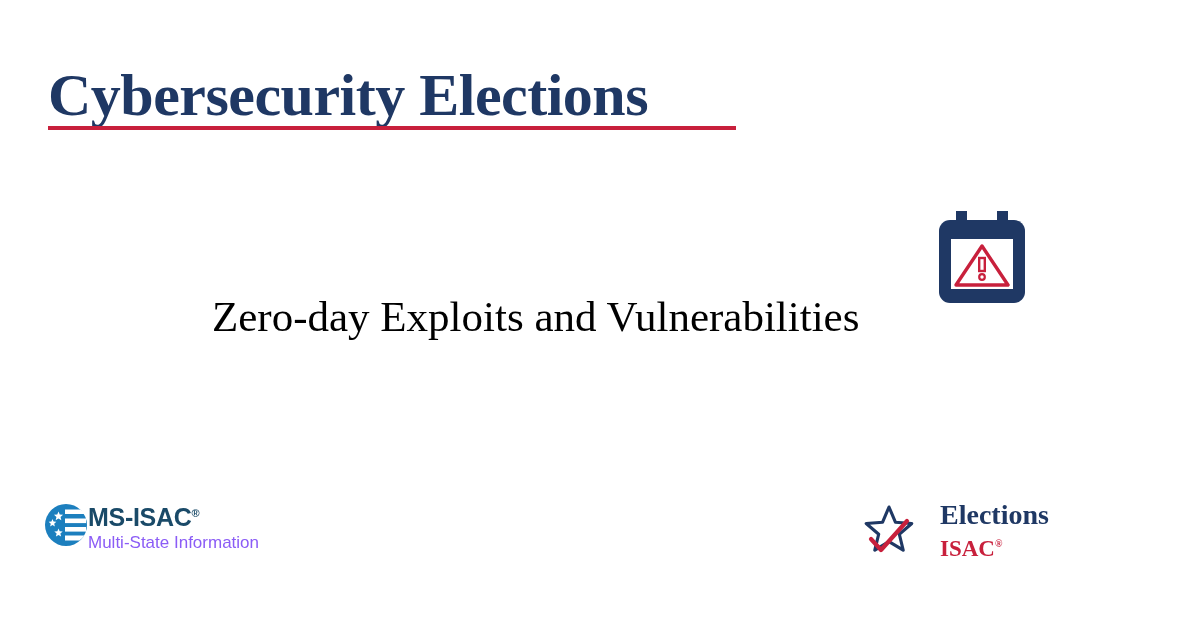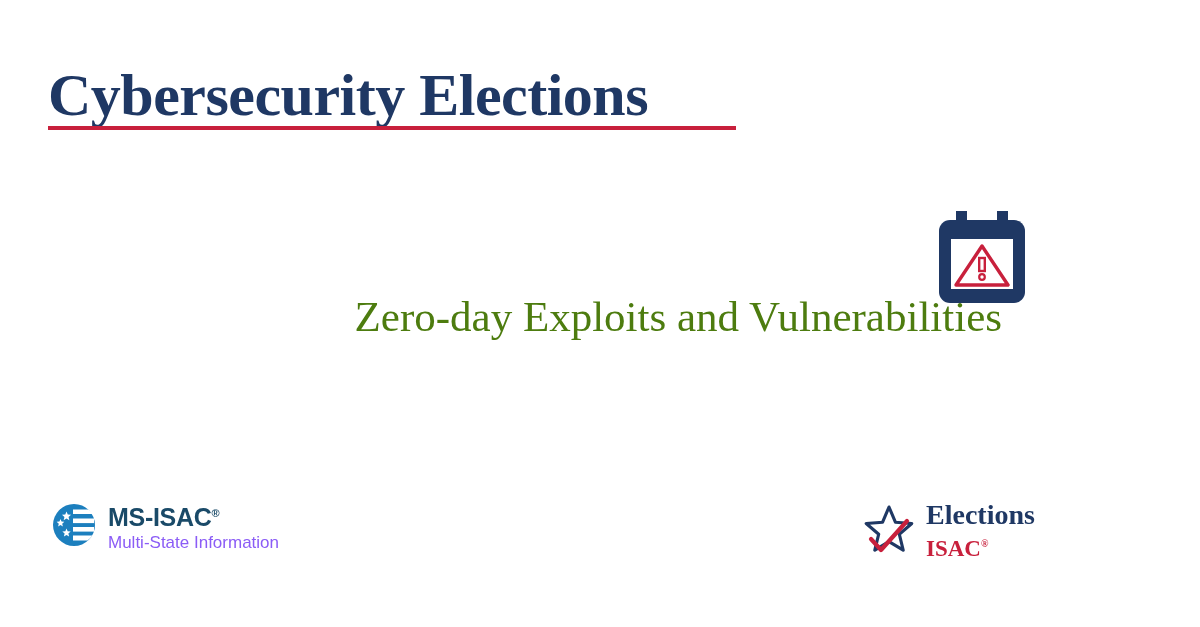--- a/index.html
+++ b/index.html
@@ -52,48 +52,46 @@
     position: absolute;
     left: 212px;
     top: 292px;
     width: 790px;
   }
   .slide-subtitle {
     font-family: "Liberation Serif", serif;
     font-weight: normal;
     font-size: 43px;
     line-height: 50px;
-    color: #4d7c0f;
+    color: #000000;
     white-space: nowrap;
     margin: 0;
-    text-align: right;
   }
 
   
   .alert-icon {
     position: absolute;
     left: 937px;
     top: 211px;
     width: 92px;
     height: 92px;
   }
   .alert-icon svg {
     display: block;
     width: 100%;
     height: 100%;
   }
 
   
   .msisac-logo {
     position: absolute;
-    left: 52px;
+    left: 44px;
     top: 500px;
     display: flex;
     align-items: flex-start;
-    gap: 12px;
   }
   .msisac-mark {
     width: 44px;
     height: 44px;
     flex: 0 0 44px;
     margin-top: 3px;
   }
   .msisac-mark svg { display: block; width: 100%; height: 100%; }
   .msisac-text {
     font-family: "Liberation Sans", sans-serif;
@@ -124,21 +122,21 @@
     vertical-align: super;
   }
 
   
   .eiisac-logo {
     position: absolute;
     left: 862px;
     top: 500px;
     display: flex;
     align-items: flex-start;
-    gap: 10px;
+    gap: 24px;
   }
   .eiisac-mark {
     width: 54px;
     height: 52px;
     flex: 0 0 54px;
     margin-top: 4px;
   }
   .eiisac-mark svg { display: block; width: 100%; height: 100%; }
   .eiisac-text {
     font-family: "Liberation Serif", serif;

